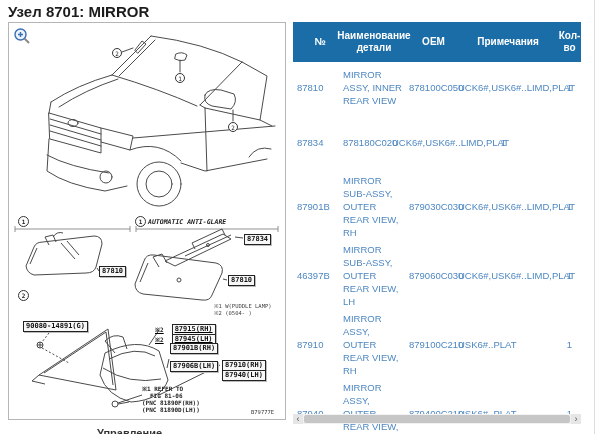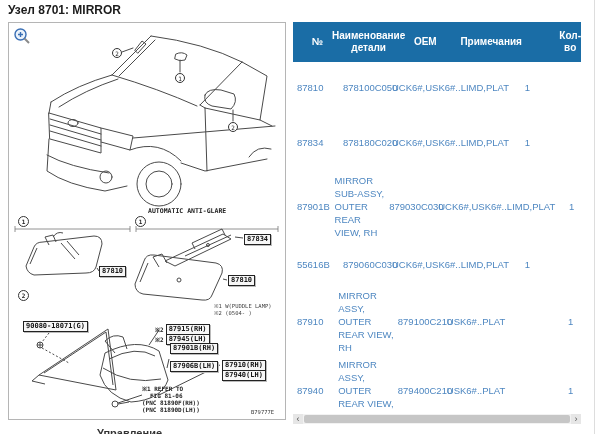--- a/index.html
+++ b/index.html
@@ -1,47 +1,47 @@
 <!DOCTYPE html>
 <html><head>
 <meta charset="utf-8">
 <style>
   html,body{margin:0;padding:0;width:600px;height:434px;overflow:hidden;position:relative;
             background:#fff;font-family:"Liberation Sans",sans-serif;}
   
-  .page-title{position:absolute;left:8px;top:3px;font-size:12px;font-weight:bold;color:#1c1c1c;}
+  .page-title{position:absolute;left:8px;top:3px;font-size:15px;font-weight:bold;color:#1c1c1c;}
   
   .diagram-panel{position:absolute;left:8px;top:22px;width:276px;height:396px;
                  border:1px solid #b5b5b5;background:#fff;}
   .diagram-panel svg{position:absolute;left:0;top:0;}
   .zoom-btn{position:absolute;left:4px;top:4px;width:18px;height:18px;cursor:pointer;}
   
   .plabel{position:absolute;border:1px solid #222;background:#f7f7f7;color:#111;
           font:bold 7px "DejaVu Sans Mono",monospace;line-height:9px;padding:0 2px;
           white-space:nowrap;box-shadow:1px 1px 0 #bbb;}
   .dtext{position:absolute;color:#222;font:bold 6px "DejaVu Sans Mono",monospace;
          line-height:7px;white-space:nowrap;}
   .dtext.small{font-size:5.5px;font-weight:normal;color:#444;}
   .cnum{position:absolute;width:9px;height:9px;border:1px solid #333;border-radius:50%;
         display:flex;align-items:center;justify-content:center;
         font:bold 6px "DejaVu Sans Mono",monospace;color:#222;background:#fff;}
   .sec-label{position:absolute;color:#222;font:bold 6.5px "DejaVu Sans Mono",monospace;}
-  .note-row{position:absolute;display:flex;align-items:center;gap:2px;}
+  .note-row{position:absolute;display:flex;align-items:center;gap:8px;text-decoration:underline;}
   .note-prefix{color:#222;font:bold 6px "DejaVu Sans Mono",monospace;}
   .code-text{position:absolute;color:#333;font:5.5px "DejaVu Sans Mono",monospace;}
   
   .table-panel{position:absolute;left:293px;top:22px;width:288px;}
   .thead{display:flex;background:#1a6da6;color:#fff;height:40px;font-weight:bold;font-size:10px;}
   .thead .cell{display:flex;align-items:center;justify-content:center;text-align:center;line-height:12px;}
   .trow{display:flex;align-items:center;color:#4e87c1;font-size:9.5px;line-height:13px;padding:2px 0;}
   .c-num{width:50px;padding-left:4px;box-sizing:border-box;white-space:nowrap;}
   .c-name{width:66px;box-sizing:border-box;padding-right:4px;}
   .c-oem{width:49px;box-sizing:border-box;white-space:nowrap;}
   .c-notes{width:100px;box-sizing:border-box;white-space:nowrap;}
-  .c-qty{width:23px;box-sizing:border-box;text-align:center;margin-left:24px;}
+  .c-qty{width:23px;box-sizing:border-box;text-align:center;}
   
   .hscroll{position:absolute;left:293px;top:414px;width:288px;height:10px;background:#f2f2f2;
            display:flex;align-items:center;}
   .hs-arrow{width:10px;height:10px;display:flex;align-items:center;justify-content:center;
             font-size:9px;color:#555;background:#e6e6e6;cursor:pointer;line-height:10px;}
   .hs-thumb{flex:1;height:8px;margin:0 1px;background:#c6c6c6;border-radius:2px;cursor:pointer;}
   .vline{position:absolute;left:594px;top:0;width:1px;height:434px;background:#ddd;}
   .footer-partial{position:absolute;left:97px;top:427px;font-size:11px;font-weight:bold;color:#333;}
 </style>
 </head>
@@ -153,30 +153,30 @@
   <div class="zoom-btn">
     <svg width="18" height="18" viewBox="0 0 18 18">
       <circle cx="7.5" cy="7.5" r="5.5" fill="#eaf2fb" stroke="#3a6fb5" stroke-width="1.4"></circle>
       <path d="M7.5,5 v5 M5,7.5 h5" stroke="#3a6fb5" stroke-width="1.4"></path>
       <path d="M11.5,11.5 L16,16" stroke="#8a8a8a" stroke-width="2"></path>
     </svg>
   </div>
 
   <span class="cnum" style="left:9px;top:193px;">1</span>
   <span class="cnum" style="left:126px;top:193px;">1</span>
-  <span class="sec-label" style="left:139px;top:184px;">AUTOMATIC ANTI-GLARE</span>
+  <span class="sec-label" style="left:139px;top:195px;font-style:italic;">AUTOMATIC ANTI-GLARE</span>
   <span class="cnum" style="left:9px;top:267px;">2</span>
 
   <span class="dtext small" style="left:205px;top:280px;">※1 W(PUDDLE LAMP)</span>
   <span class="dtext small" style="left:205px;top:287px;">※2 (0504-      )</span>
 
   <span class="plabel" style="left:90px;top:243px;">87810</span>
   <span class="plabel" style="left:235px;top:211px;">87834</span>
   <span class="plabel" style="left:219px;top:252px;">87810</span>
-  <span class="plabel" style="left:14px;top:298px;">90080-18071(G)</span>
+  <span class="plabel" style="left:14px;top:298px;">90080-14891(G)</span>
 
   <div class="note-row" style="left:146px;top:301px;">
     <span class="note-prefix">※2</span>
     <span class="plabel" style="position:static;">87915(RH)</span>
   </div>
   <div class="note-row" style="left:146px;top:311px;">
     <span class="note-prefix">※2</span>
     <span class="plabel" style="position:static;">87945(LH)</span>
   </div>
 
@@ -197,39 +197,41 @@
   <div class="thead">
     <div class="cell c-num">№</div>
     <div class="cell c-name">Наименование детали</div>
     <div class="cell c-oem">OEM</div>
     <div class="cell c-notes">Примечания</div>
     <div class="cell c-qty">Кол-во</div>
   </div>
 
   <div class="trow" style="min-height:46px;">
     <div class="c-num">87810</div>
+    <div class="c-name">MIRROR ASSY, INNER REAR VIEW</div>
     <div class="c-oem">878100C050</div>
     <div class="c-notes">UCK6#,USK6#..LIMD,PLAT</div>
     <div class="c-qty">1</div>
   </div>
   <div class="trow" style="min-height:56px;">
     <div class="c-num">87834</div>
     <div class="c-oem">878180C020</div>
     <div class="c-notes">UCK6#,USK6#..LIMD,PLAT</div>
     <div class="c-qty">1</div>
   </div>
   <div class="trow" style="min-height:42px;">
     <div class="c-num">87901B</div>
     <div class="c-name">MIRROR SUB-ASSY, OUTER REAR VIEW, RH</div>
     <div class="c-oem">879030C030</div>
     <div class="c-notes">UCK6#,USK6#..LIMD,PLAT</div>
     <div class="c-qty">1</div>
   </div>
   <div class="trow" style="min-height:42px;">
-    <div class="c-num">55616B</div>
+    <div class="c-num">46397B</div>
+    <div class="c-name">MIRROR SUB-ASSY, OUTER REAR VIEW, LH</div>
     <div class="c-oem">879060C030</div>
     <div class="c-notes">UCK6#,USK6#..LIMD,PLAT</div>
     <div class="c-qty">1</div>
   </div>
   <div class="trow" style="min-height:42px;">
     <div class="c-num">87910</div>
     <div class="c-name">MIRROR ASSY, OUTER REAR VIEW, RH</div>
     <div class="c-oem">879100C210</div>
     <div class="c-notes">USK6#..PLAT</div>
     <div class="c-qty">1</div>

